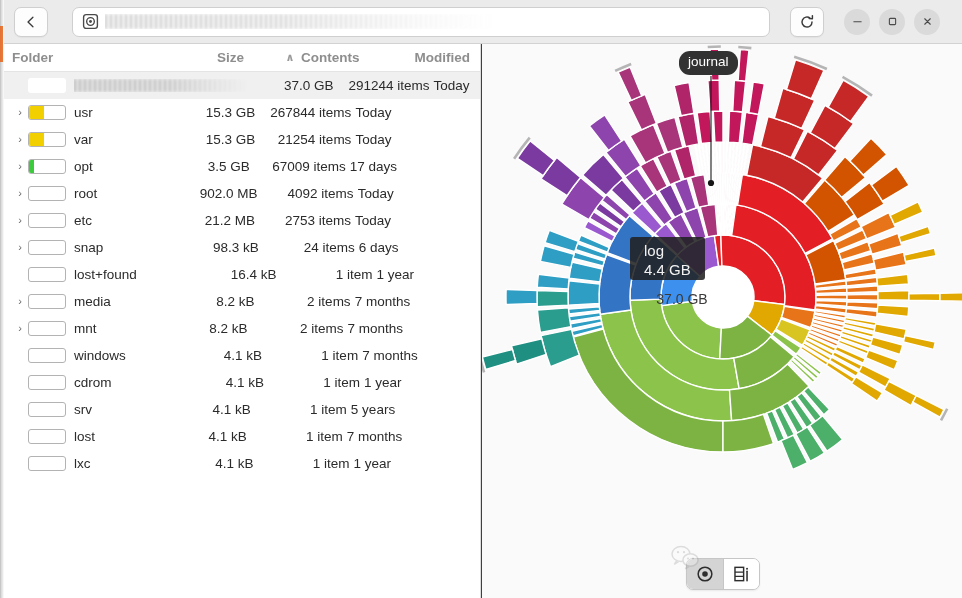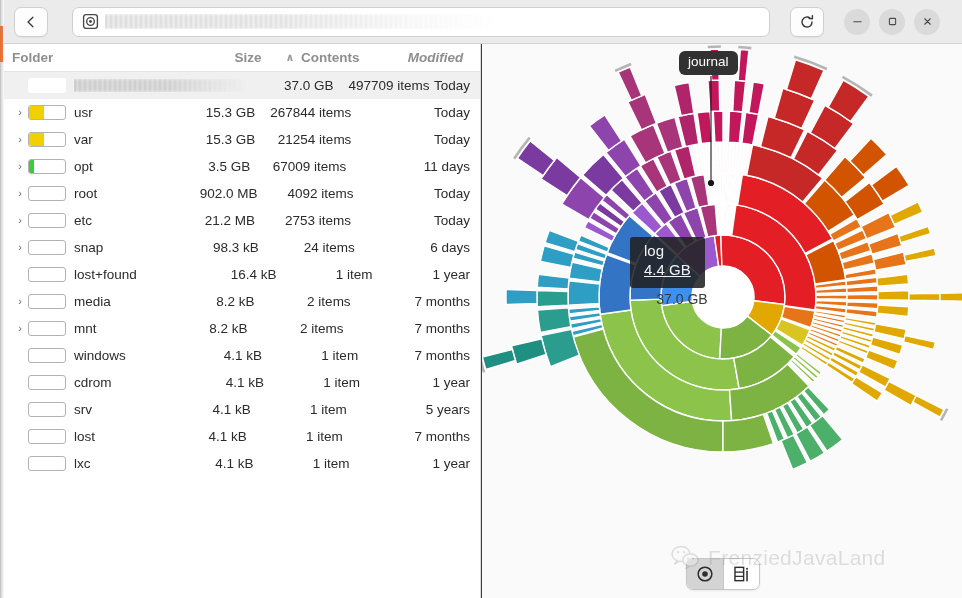--- a/index.html
+++ b/index.html
@@ -7,21 +7,21 @@
   html, body {
     margin: 0; padding: 0;
     width: 962px; height: 598px;
     overflow: hidden;
     font-family: "Liberation Sans", "DejaVu Sans", sans-serif;
     background: #ffffff;
   }
   #app {
     position: relative;
     width: 962px; height: 598px;
-    background: #0c4a6e;
+    background: #404040;
     overflow: hidden;
   }
 
   
   .frame-left {
     position: absolute; left: 0; top: 0; width: 4px; height: 598px;
     background: linear-gradient(to right, #b9b9b9 0, #d6d6d6 1px, #efefef 3px, #ffffff 4px);
     z-index: 60;
   }
   .frame-left-accent {
@@ -95,24 +95,24 @@
   .col-head {
     display: flex; align-items: center;
     height: 28px;
     padding: 0 10px 0 8px;
     font-size: 13.5px; font-weight: bold;
     color: #8e8e8e;
     border-bottom: 1px solid #e4e4e4;
     background: #ffffff;
   }
   .ch-folder { flex: 0 0 205px; text-align: left; cursor: pointer; }
-  .ch-size { flex: 0 0 62px; text-align: center; cursor: pointer; }
+  .ch-size { flex: 0 0 62px; text-align: left; cursor: pointer; }
   .ch-caret { flex: 0 0 22px; text-align: center; color: #9a9a9a; font-size: 11px; }
   .ch-contents { flex: 0 0 100px; text-align: left; cursor: pointer; }
-  .ch-modified { flex: 1 1 auto; text-align: center; cursor: pointer; font-style: italic; }
+  .ch-modified { flex: 1 1 auto; text-align: right; cursor: pointer; }
 
   .row {
     display: flex; align-items: center;
     height: 27px;
     padding: 0 10px 0 8px;
     font-size: 13.5px;
     color: #2b2b2b;
     cursor: default;
   }
   .row.selected { background: #f0f0f0; }
@@ -137,54 +137,54 @@
     background:
       repeating-linear-gradient(90deg,
         rgba(110,110,110,.55) 0px, rgba(110,110,110,.55) 2px,
         rgba(255,255,255,0) 2px, rgba(255,255,255,0) 5px);
     -webkit-mask-image: linear-gradient(90deg, rgba(0,0,0,1) 0%, rgba(0,0,0,.9) 55%, rgba(0,0,0,.25) 85%, rgba(0,0,0,0) 100%);
             mask-image: linear-gradient(90deg, rgba(0,0,0,1) 0%, rgba(0,0,0,.9) 55%, rgba(0,0,0,.25) 85%, rgba(0,0,0,0) 100%);
     filter: blur(1.7px);
   }
   .size { flex: 0 0 84px; text-align: right; }
   .contents { flex: 0 0 100px; text-align: right; padding-right: 4px; }
-  .modified { flex: 1 1 auto; text-align: right; }
+  .modified { flex: 1 1 auto; text-align: left; }
 
   
   .chartpane {
     position: absolute; left: 482px; top: 44px;
     width: 480px; height: 554px;
     background: #fafafa;
     overflow: hidden;
     z-index: 10;
   }
   .chart-svg { position: absolute; left: 0; top: 0; }
 
   .tooltip {
     position: absolute;
     background: #323232;
     color: #ffffff;
-    border-radius: 6px;
+    border-radius: 11px;
     padding: 3px 9px 4px;
     font-size: 13.5px;
     line-height: 1.25;
     white-space: nowrap;
     z-index: 14;
     pointer-events: none;
   }
   .tt-journal { left: 197px; top: 7px; }
   .tt-center {
     left: 148px; top: 193px;
     background: rgba(32,32,32,.87);
     border-radius: 3px;
-    padding: 5px 14px 8px;
+    padding: 5px 14px 0;
     text-align: left;
   }
   .tt-center .tt-title { font-size: 15px; color: #f2f2f2; }
-  .tt-center .tt-val { font-size: 15px; color: #f2f2f2; text-decoration: underline; }
+  .tt-center .tt-val { font-size: 15px; color: #f2f2f2; }
 
   .center-label {
     position: absolute;
     left: 155px; top: 247px;
     width: 90px; text-align: center;
     font-size: 14px; color: #3a3a3a;
     z-index: 13;
     pointer-events: none;
   }
 
@@ -287,21 +287,21 @@
     </div>
 
     <div id="rows-container">
         <div class="row selected">
           <span class="expander"></span>
           <span class="bar" style="border: none;"></span>
           <span class="name">
             <span class="name-blur"></span>
           </span>
           <span class="size">37.0 GB</span>
-          <span class="contents">497709 items</span>
+          <span class="contents">291244 items</span>
           <span class="modified">Today</span>
         </div>
         <div class="row">
           <span class="expander">›</span>
           <span class="bar">
             <i style="width: 41%; background: rgb(242, 208, 0);"></i>
           </span>
           <span class="name">usr</span>
           <span class="size">15.3 GB</span>
           <span class="contents">267844 items</span>
@@ -318,21 +318,21 @@
           <span class="modified">Today</span>
         </div>
         <div class="row">
           <span class="expander">›</span>
           <span class="bar">
             <i style="width: 15%; background: rgb(60, 203, 60);"></i>
           </span>
           <span class="name">opt</span>
           <span class="size">3.5 GB</span>
           <span class="contents">67009 items</span>
-          <span class="modified">11 days</span>
+          <span class="modified">17 days</span>
         </div>
         <div class="row">
           <span class="expander">›</span>
           <span class="bar">
             <i style="width: 0%; background: rgb(242, 208, 0);"></i>
           </span>
           <span class="name">root</span>
           <span class="size">902.0 MB</span>
           <span class="contents">4092 items</span>
           <span class="modified">Today</span>
@@ -689,16 +689,15 @@
     <svg width="30" height="26" viewBox="0 0 30 26">
       <ellipse cx="11" cy="9" rx="9" ry="7.4" fill="none" stroke="#9a9a9a" stroke-width="1.5"></ellipse>
       <path d="M7 15.2 L4.6 19 L8.6 16.6" fill="none" stroke="#9a9a9a" stroke-width="1.5" stroke-linejoin="round"></path>
       <circle cx="8" cy="7.2" r="1.15" fill="#9a9a9a"></circle>
       <circle cx="14" cy="7.2" r="1.15" fill="#9a9a9a"></circle>
       <ellipse cx="20.5" cy="15" rx="7.6" ry="6.2" fill="#fafafa" stroke="#9a9a9a" stroke-width="1.5"></ellipse>
       <path d="M17.5 20.4 L15.6 23.6 L19 21.6" fill="none" stroke="#9a9a9a" stroke-width="1.5" stroke-linejoin="round"></path>
       <circle cx="18" cy="13.6" r="1" fill="#9a9a9a"></circle>
       <circle cx="23" cy="13.6" r="1" fill="#9a9a9a"></circle>
     </svg>
-    <span class="wm-text">FrenziedJavaLand</span>
   </div>
 
 </div>
 
 </body></html>

